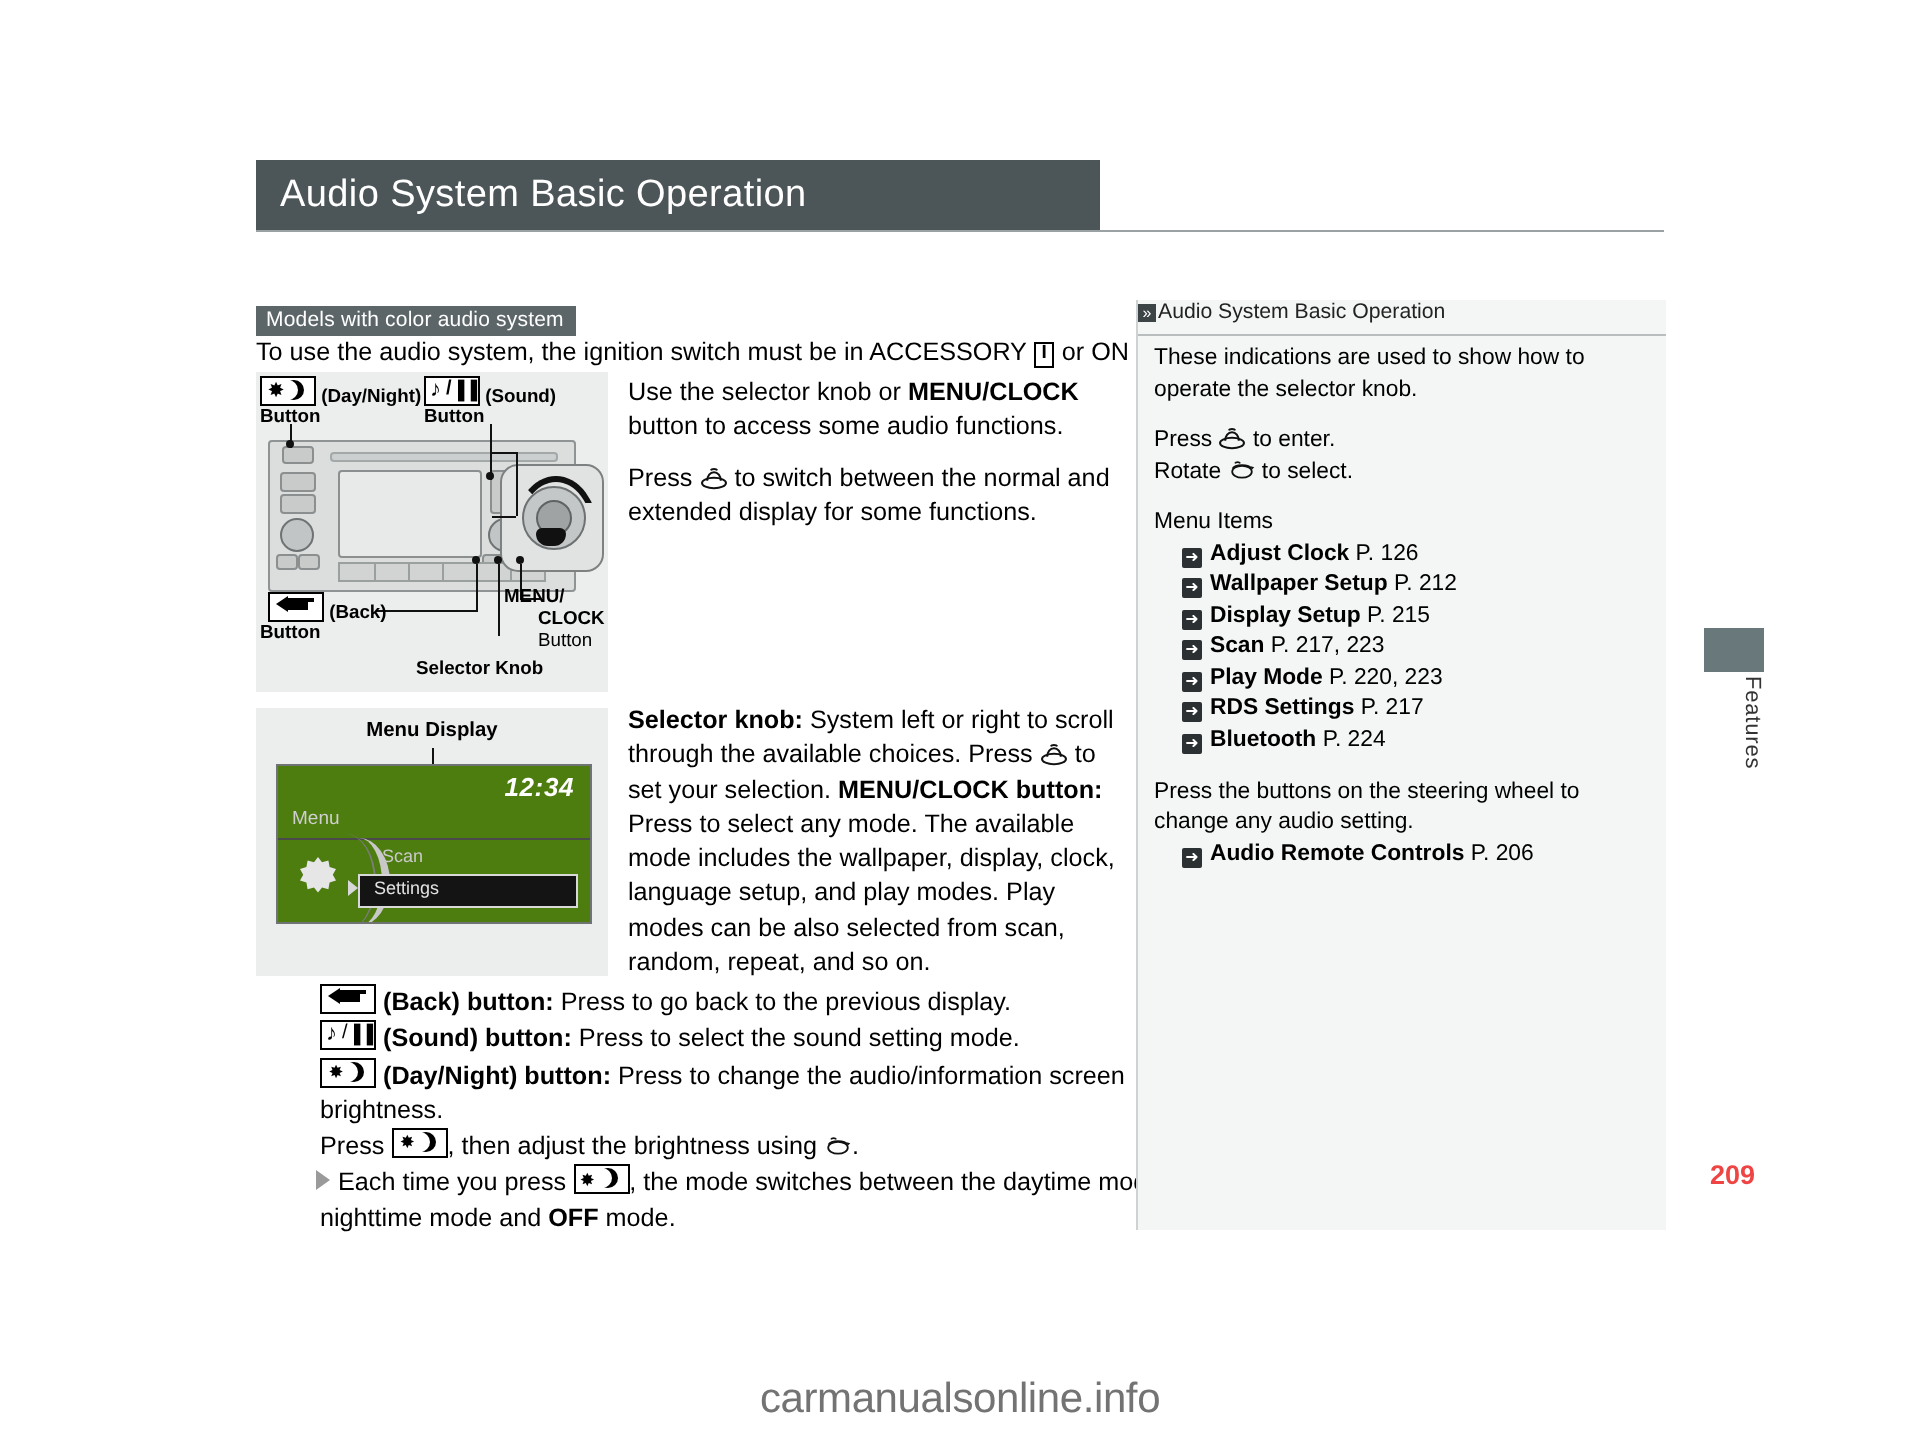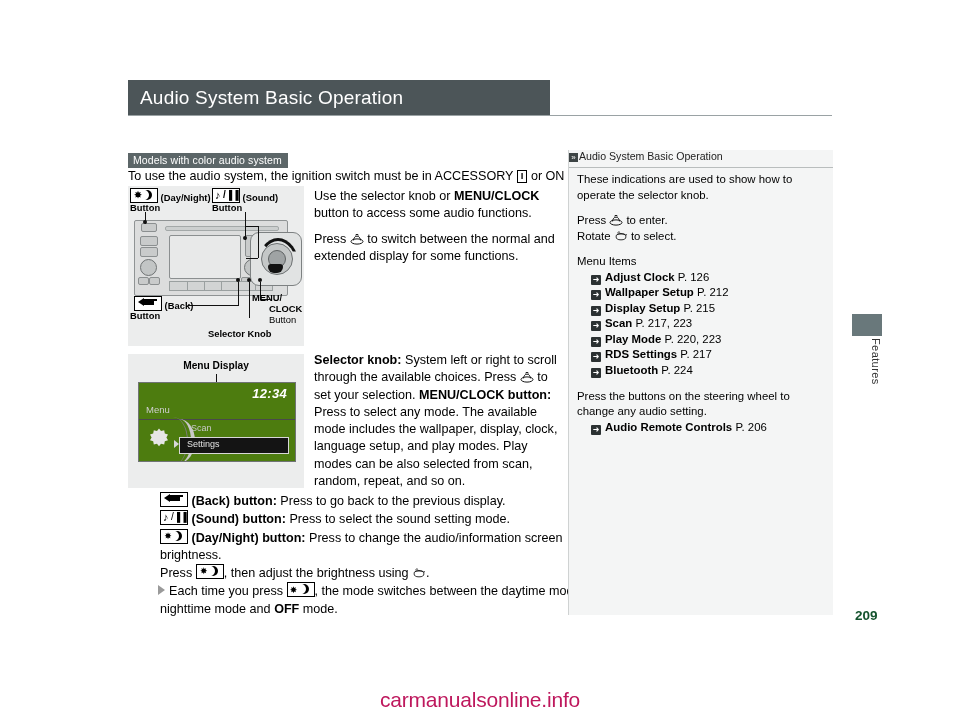--- a/index.html
+++ b/index.html
@@ -473,34 +473,34 @@
     font-size: 11px;
     color: #333;
     writing-mode: vertical-rl;
     text-orientation: mixed;
     letter-spacing: .4px;
   }
 
   
   .page-num {
     position: absolute;
-    left: 855px; top: 608px;
+    left: 855px; top: 580px;
     font-size: 13.5px;
     font-weight: bold;
-    color: #14532d;
+    color: #ef4444;
   }
 
   
   .watermark {
     position: absolute;
     left: 0; top: 688px;
     width: 960px;
     text-align: center;
     font-size: 21px;
-    color: #be185d;
+    color: #737373;
     letter-spacing: -.2px;
   }
 </style>
 </head>
 <body>
 
 <div id="page">
 
   <div class="title-bar">
     <div class="title-text">Audio System Basic Operation</div>

